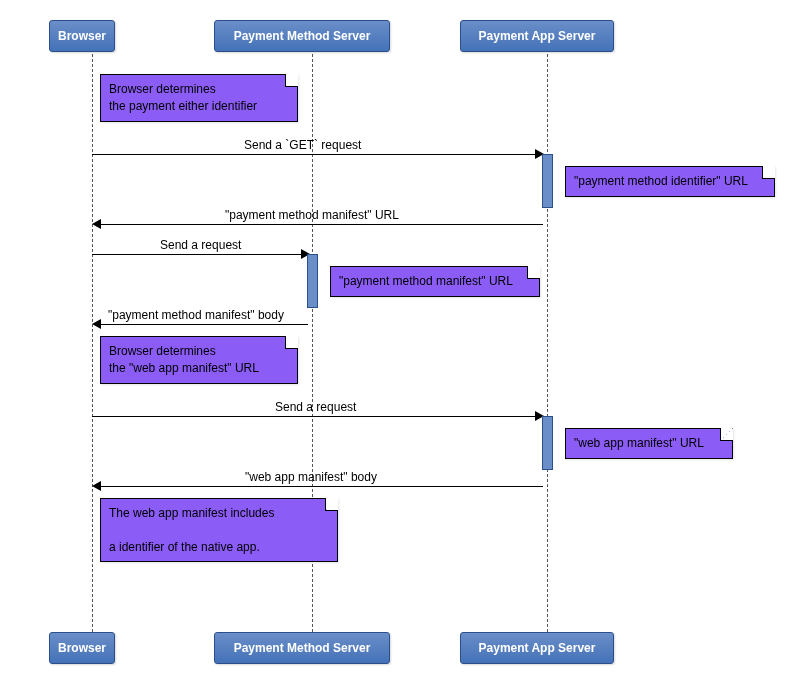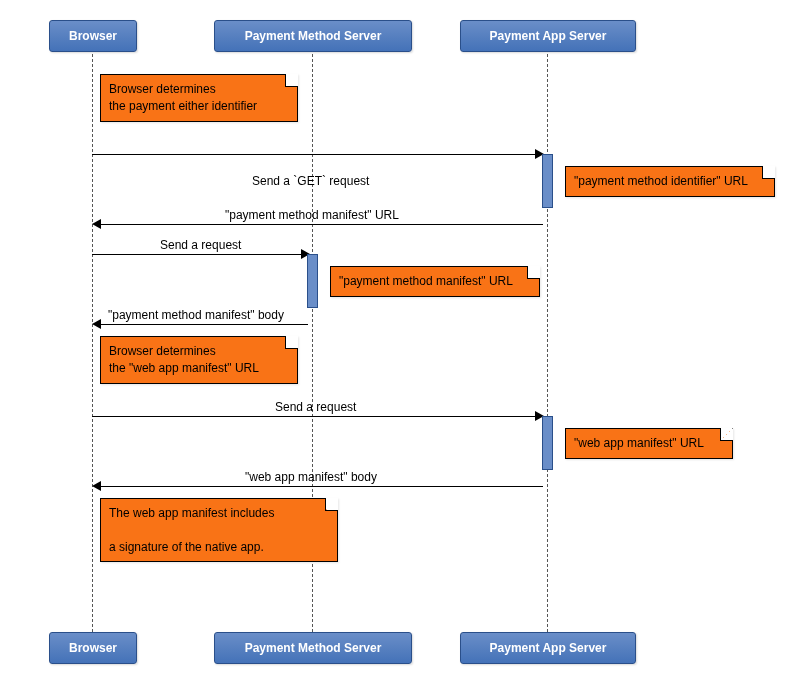--- a/index.html
+++ b/index.html
@@ -14,38 +14,38 @@
     width: 760px;
     height: 660px;
   }
   .participant-box {
     position: absolute;
     background: linear-gradient(to bottom, #6a8ec8, #4472b8);
     border: 1px solid #2a4f8a;
     border-radius: 3px;
     color: #fff;
     font-weight: bold;
-    padding: 8px 13px;
+    padding: 8px 2px;
     text-align: center;
     box-shadow: 1px 1px 2px rgba(0,0,0,0.15);
   }
   .lifeline {
     position: absolute;
     width: 1px;
     border-left: 1px dashed #555;
   }
   .activation {
     position: absolute;
     width: 9px;
     background: #6a8ec8;
     border: 1px solid #2a4f8a;
   }
   .note-box {
     position: absolute;
-    background: #f97316;
+    background: #8b5cf6;
     border: 1px solid #000;
     padding: 6px 8px;
     font-size: 12px;
     line-height: 1.4;
     box-shadow: 1px 1px 2px rgba(0,0,0,0.1);
   }
   .note-box::after {
     content: "";
     position: absolute;
     top: -1px;
@@ -112,21 +112,21 @@
 
   <div class="lifeline" style="left:72px; top:34px; height:578px;"></div>
   <div class="lifeline" style="left:292px; top:34px; height:578px;"></div>
   <div class="lifeline" style="left:527px; top:34px; height:578px;"></div>
 
   <div class="note-box" style="left:80px; top:54px; width:180px;">
     <span>Browser determines</span><br>
     <span>the payment either identifier</span>
   </div>
 
-  <div class="msg-label" style="left:232px; top:118px;margin-top:36px;">Send a `GET` request</div>
+  <div class="msg-label" style="left:224px; top:118px;">Send a `GET` request</div>
   <div class="arrow-line" style="left:72px; top:134px; width:446px;"></div>
   <div class="arrow-head-right" style="left:515px; top:129px;"></div>
 
   <div class="activation" style="left:522px; top:134px; height:52px;"></div>
 
   <div class="note-box" style="left:545px; top:146px; width:192px;">
     <span>"payment method identifier" URL</span>
   </div>
 
   <div class="msg-label" style="left:205px; top:188px;">"payment method manifest" URL</div>
@@ -162,21 +162,21 @@
     <span>"web app manifest" URL</span>
   </div>
 
   <div class="msg-label" style="left:225px; top:450px;">"web app manifest" body</div>
   <div class="arrow-line" style="left:80px; top:466px; width:443px;"></div>
   <div class="arrow-head-left" style="left:72px; top:461px;"></div>
 
   <div class="note-box" style="left:80px; top:478px; width:220px;">
     <span>The web app manifest includes</span><br>
     <br>
-    <span>a signature of the native app.</span>
+    <span>a identifier of the native app.</span>
   </div>
 
   <div class="participant-box" style="left:29px; top:612px; width:60px;">
     <span>Browser</span>
   </div>
   <div class="participant-box" style="left:194px; top:612px; width:170px;">
     <span>Payment Method Server</span>
   </div>
   <div class="participant-box" style="left:440px; top:612px; width:148px;">
     <span>Payment App Server</span>

